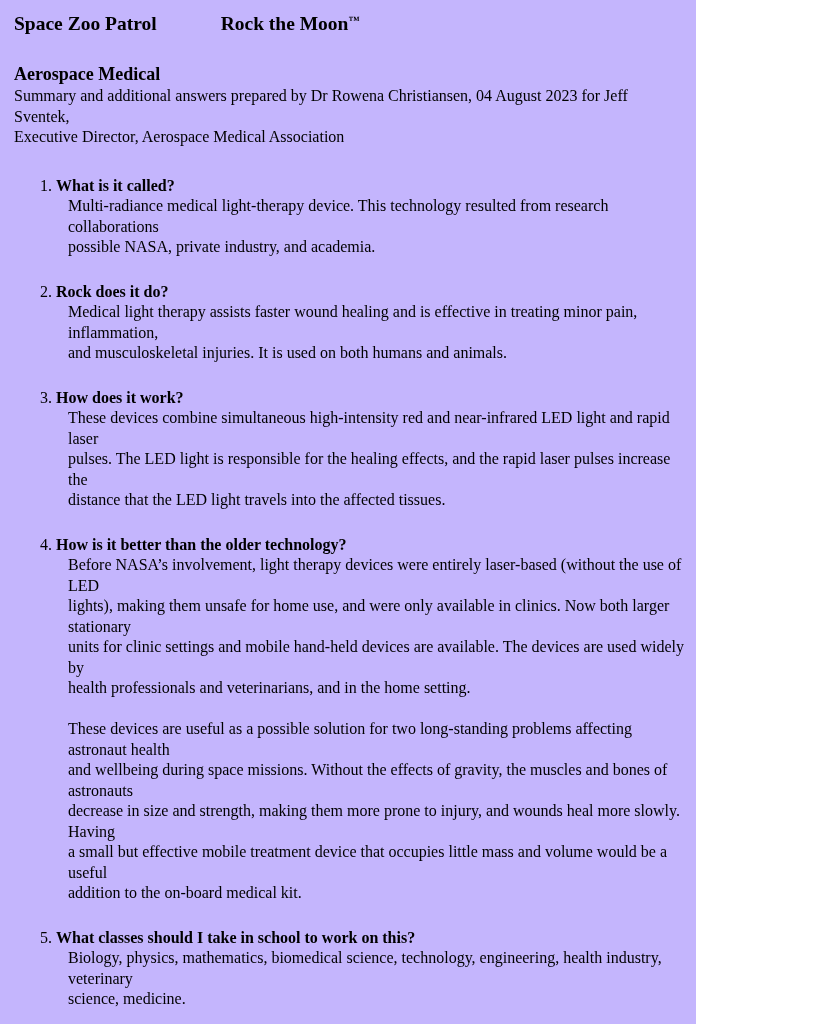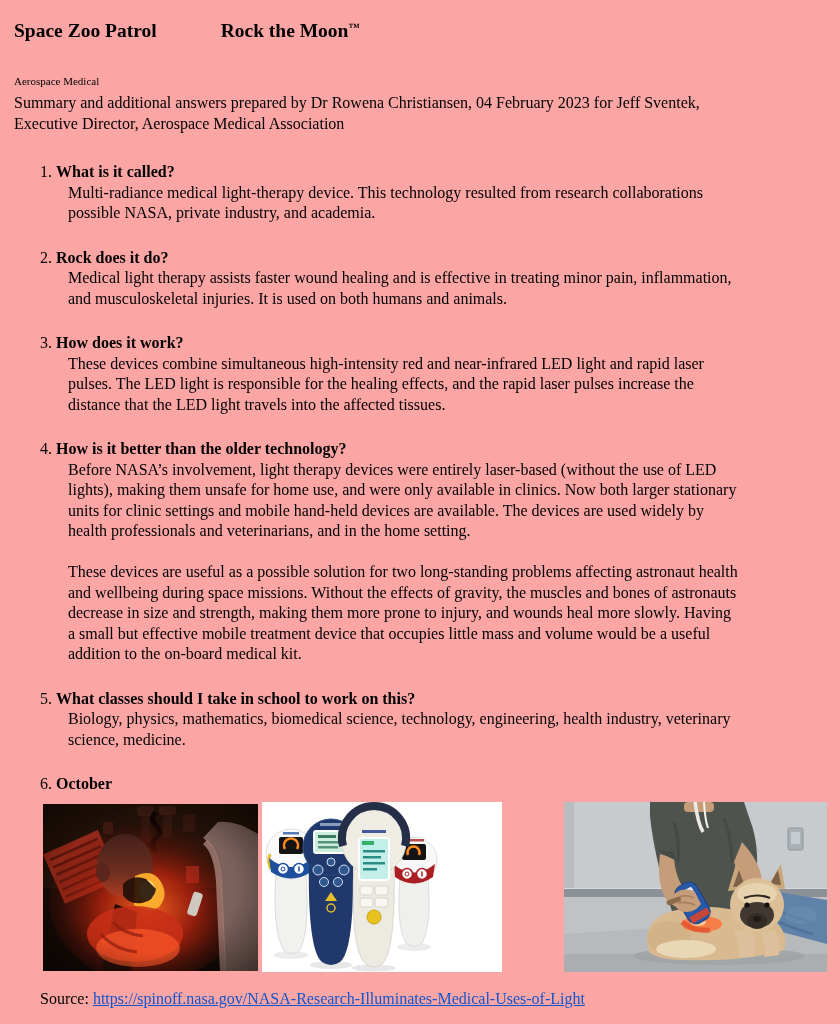--- a/index.html
+++ b/index.html
@@ -1,31 +1,31 @@
 <!DOCTYPE html>
 <html><head>
 <meta charset="utf-8">
 <style>
   html,body{margin:0;padding:0;background:#fff;}
   .page{
     position:relative;
-    width:840px;height:1024px;
+    width:696px;height:1024px;
     overflow:hidden;
-    background:#fca5a5;
+    background:#c4b5fd;
     font-family:"Liberation Serif","DejaVu Serif",serif;
     color:#000;
     box-sizing:border-box;
-    padding:13px 14px 0 14px;
+    padding:6px 14px 0 14px;
     font-size:16px;
     line-height:20.5px;
   }
   .doc-title{font-size:19.5px;font-weight:bold;line-height:29px;}
   .title-right{margin-left:64px;}
   .tm{font-size:11px;vertical-align:6px;letter-spacing:0;}
-  .section-heading{font-size:11px;font-weight:normal;margin:26px 0 0 0;line-height:21px;}
+  .section-heading{font-size:18px;font-weight:bold;margin:26px 0 0 0;line-height:21px;}
   .byline{margin:1px 0 0 0;white-space:pre-line;}
   .qa{margin:24px 0 0 26px;}
   .qa.first{margin-top:28px;}
   .qnum{font-weight:normal;}
   .qtitle{font-weight:bold;margin-top:12px;}
   .answer{margin:0 -8px 0 28px;white-space:pre-line;}
   .answer.second{margin-top:20.5px;}
   .pictures-row{display:flex;align-items:flex-start;margin:7px 0 0 29px;}
   .fig{flex:0 0 auto;font-size:0;line-height:0;}
   .fig svg{display:block;}
@@ -38,21 +38,21 @@
 </head>
 <body>
 
 <div class="page">
 
   <div class="doc-title">
     <span>Space Zoo Patrol</span><span class="title-right">Rock the Moon</span><span class="tm">™</span><br>
   </div>
 
   <div class="section-heading">Aerospace Medical</div>
-  <p class="byline">Summary and additional answers prepared by Dr Rowena Christiansen, 04 February 2023 for Jeff Sventek,
+  <p class="byline">Summary and additional answers prepared by Dr Rowena Christiansen, 04 August 2023 for Jeff Sventek,
 Executive Director, Aerospace Medical Association</p>
 
   <div class="qa first">
     <span class="qnum">1.</span>
     <span class="qtitle">What is it called?</span>
     <div class="answer">Multi-radiance medical light-therapy device. This technology resulted from research collaborations
 possible NASA, private industry, and academia.</div>
   </div>
 
   <div class="qa">

